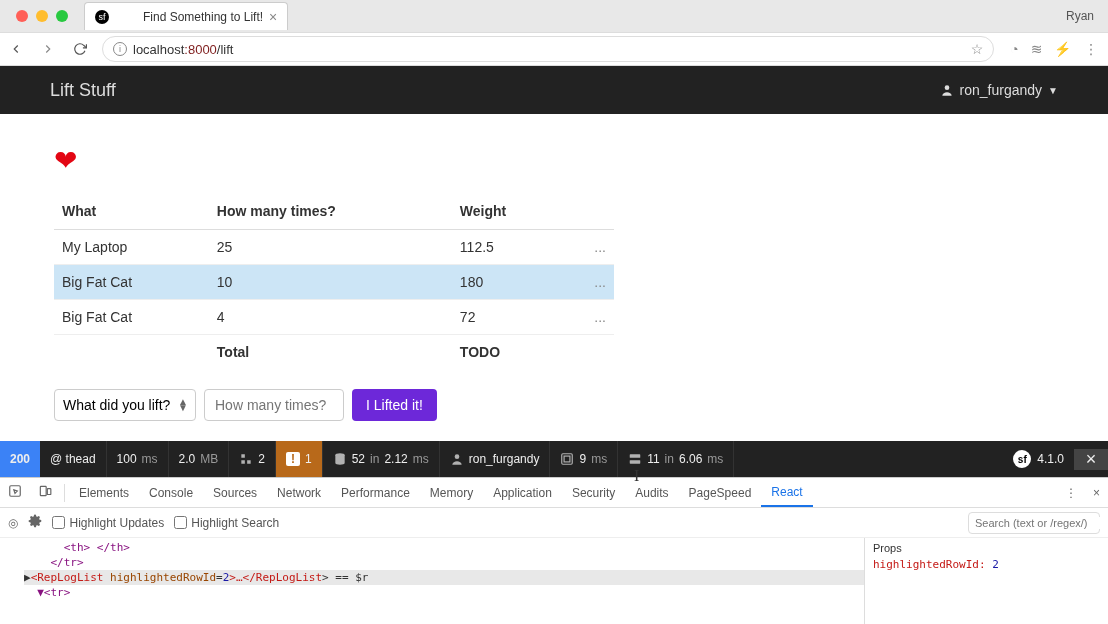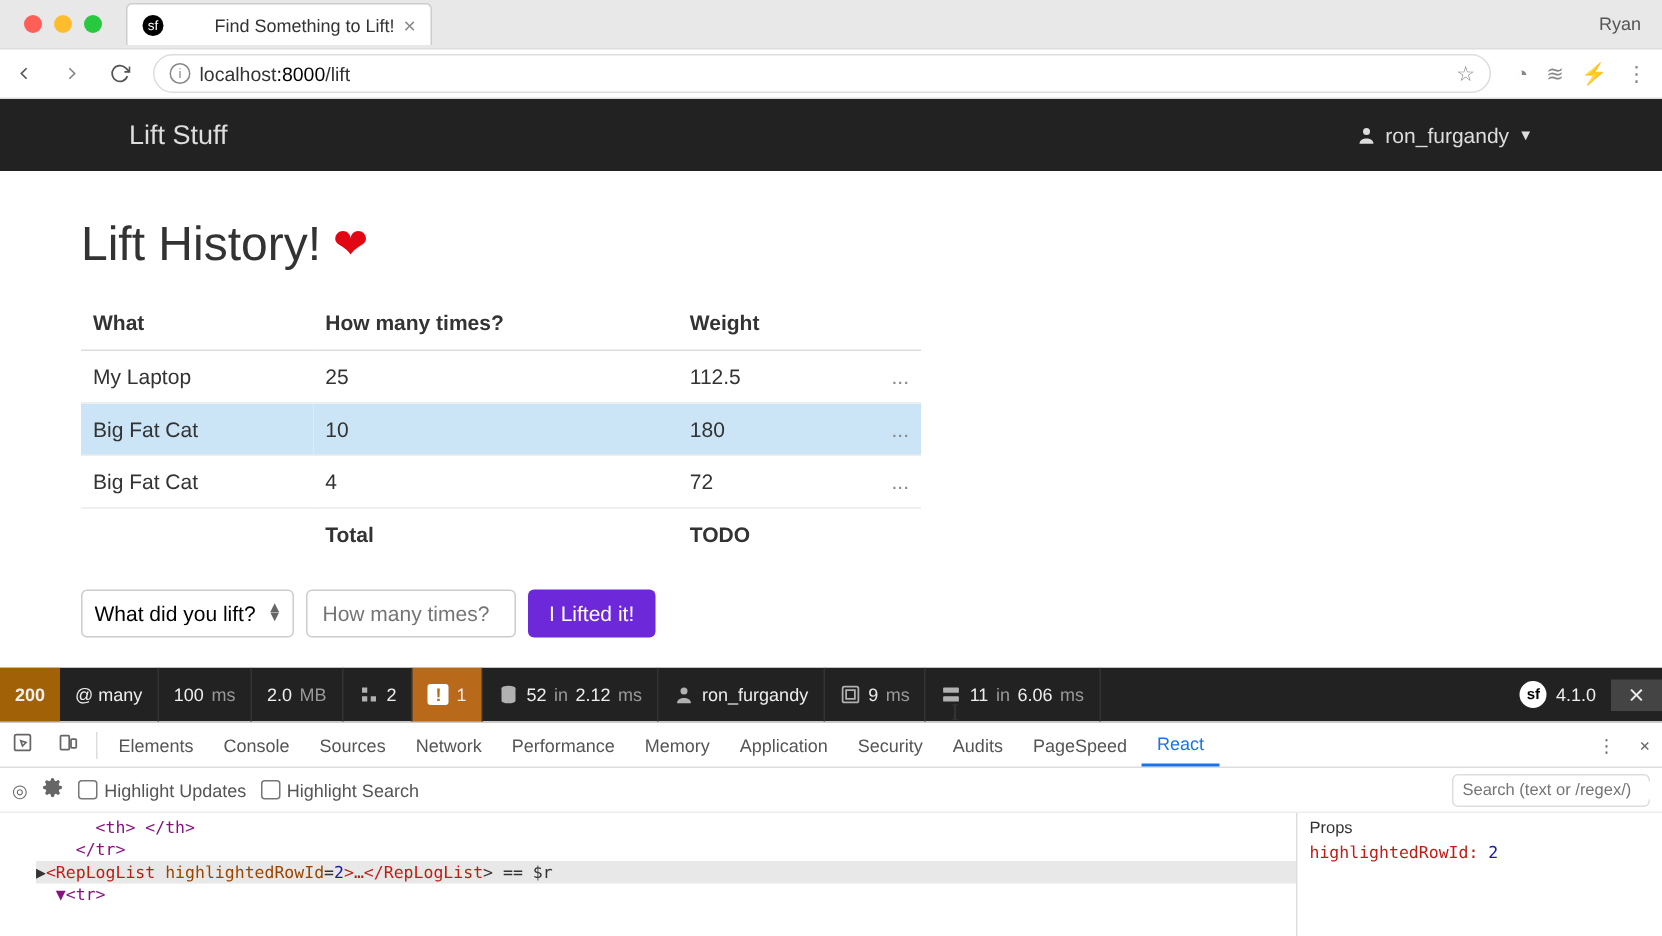--- a/index.html
+++ b/index.html
@@ -18,27 +18,27 @@
 .tab-title { font-size: 12px; color: #333; flex: 1; margin-left: 28px; }
 .tab-close { color: #888; font-size: 14px; cursor: pointer; }
 .profile-name { margin-left: auto; padding-right: 14px; font-size: 12px; color: #555; }
 .addr-bar { display: flex; align-items: center; height: 34px; background: #fff; border-top: 1px solid #ddd; border-bottom: 1px solid #ddd; }
 .nav-btn { width: 32px; height: 32px; display: flex; align-items: center; justify-content: center; color: #888; cursor: pointer; }
 .nav-btn.enabled { color: #555; }
 .url-box { flex: 1; display: flex; align-items: center; border: 1px solid #ddd; border-radius: 16px; height: 26px; padding: 0 10px; margin: 0 6px; }
 .url-info { width: 14px; height: 14px; border: 1px solid #888; border-radius: 50%; font-size: 9px; display: flex; align-items: center; justify-content: center; color: #888; margin-right: 6px; }
 .url-text { font-size: 13px; color: #333; }
 .url-host { color: #333; }
-.url-port { color: #000000; }
+.url-port { color: #7f1d1d; }
 .url-path { color: #333; }
 .addr-icons { display: flex; gap: 12px; padding: 0 10px; color: #888; }
 .addr-icon { cursor: pointer; }
 
 
-.page-navbar { background: #222; height: 48px; display: flex; align-items: center; padding: 0 86px; color: #ddd; text-align: right; }
+.page-navbar { background: #222; height: 48px; display: flex; align-items: center; padding: 0 50px; color: #ddd; text-align: right; }
 .brand { font-size: 18px; }
 .user-menu { margin-left: auto; display: flex; align-items: center; gap: 6px; cursor: pointer; }
 .user-caret { font-size: 10px; }
 
 
 .content { background: #fff; padding: 30px 54px 20px; }
 .page-title { font-size: 32px; font-weight: 400; display: flex; align-items: center; gap: 8px; margin-bottom: 16px; }
 .heart { color: #e30613; font-size: 28px; }
 table.lift-table { width: 560px; border-collapse: collapse; }
 .lift-table th { text-align: left; font-weight: 700; padding: 10px 8px; border-bottom: 1px solid #ddd; }
@@ -49,21 +49,21 @@
 .form-row { display: flex; gap: 8px; margin-top: 20px; }
 .form-select { height: 32px; border: 1px solid #ccc; border-radius: 4px; padding: 0 24px 0 8px; font-size: 14px; appearance: none; background: #fff; }
 .select-wrap { position: relative; text-decoration: underline; }
 .select-caret { position: absolute; right: 8px; top: 50%; transform: translateY(-50%); pointer-events: none; font-size: 10px; color: #666; display: flex; flex-direction: column; line-height: 6px; }
 .form-input { height: 32px; border: 1px solid #ccc; border-radius: 4px; padding: 0 10px; width: 140px; font-size: 14px; }
 .btn-primary { height: 32px; background: #6d28d9; color: #fff; border: none; border-radius: 4px; padding: 0 14px; cursor: pointer; font-size: 14px; }
 .cursor-text { position: absolute; left: 634px; top: 353px; font-size: 16px; color: #333; }
 
 
 .sf-toolbar { display: flex; align-items: center; height: 36px; background: #222; color: #eee; font-size: 12px; }
-.sf-status { background: #a16207; padding: 0 10px; height: 100%; display: flex; align-items: center; font-weight: 600; }
+.sf-status { background: #3b82f6; padding: 0 10px; height: 100%; display: flex; align-items: center; font-weight: 600; }
 .sf-item { padding: 0 10px; height: 100%; display: flex; align-items: center; gap: 5px; border-right: 1px solid #333; }
 .sf-item.warn { background: #b8691a; }
 .sf-icon { opacity: 0.7; }
 .sf-right { margin-left: auto; display: flex; align-items: center; }
 .sf-ver { background: #222; padding: 0 10px; display: flex; align-items: center; gap: 6px; height: 100%; }
 .sf-logo { width: 18px; height: 18px; background: #fff; border-radius: 50%; color: #000; display: flex; align-items: center; justify-content: center; font-size: 10px; font-weight: 700; }
 .sf-close { background: #444; width: 34px; height: 100%; display: flex; align-items: center; justify-content: center; cursor: pointer; font-size: 18px; }
 .unit { color: #999; }
 
 
@@ -151,21 +151,20 @@
         <circle cx="12" cy="8" r="4"></circle>
         <path d="M4 22c0-4 4-6 8-6s8 2 8 6"></path>
       </svg>
     <span>ron_furgandy</span>
     <span class="user-caret">▼</span>
   </div>
 </div>
 
 <div class="content" style="position:relative;">
   <h1 class="page-title">
-    <span>Lift History!</span>
     <span class="heart">❤</span>
   </h1>
   <table class="lift-table">
     <thead>
       <tr>
         <th>What</th>
         <th>How many times?</th>
         <th>Weight</th>
         <th></th>
       </tr>
@@ -211,21 +210,21 @@
     </div>
     <input class="form-input" placeholder="How many times?" style="">
     <button class="btn-primary">I Lifted it!</button>
   </div>
   <span class="cursor-text" style="font-family:serif;">I</span>
 </div>
 
 <div class="sf-toolbar">
   <div class="sf-status">200</div>
   <div class="sf-item">
-      <span>@ many</span>
+      <span>@ thead</span>
     </div>
   <div class="sf-item">
       <span>100</span> 
       <span class="unit">ms</span>
     </div>
   <div class="sf-item">
       <span>2.0</span> 
       <span class="unit">MB</span>
     </div>
   <div class="sf-item">

